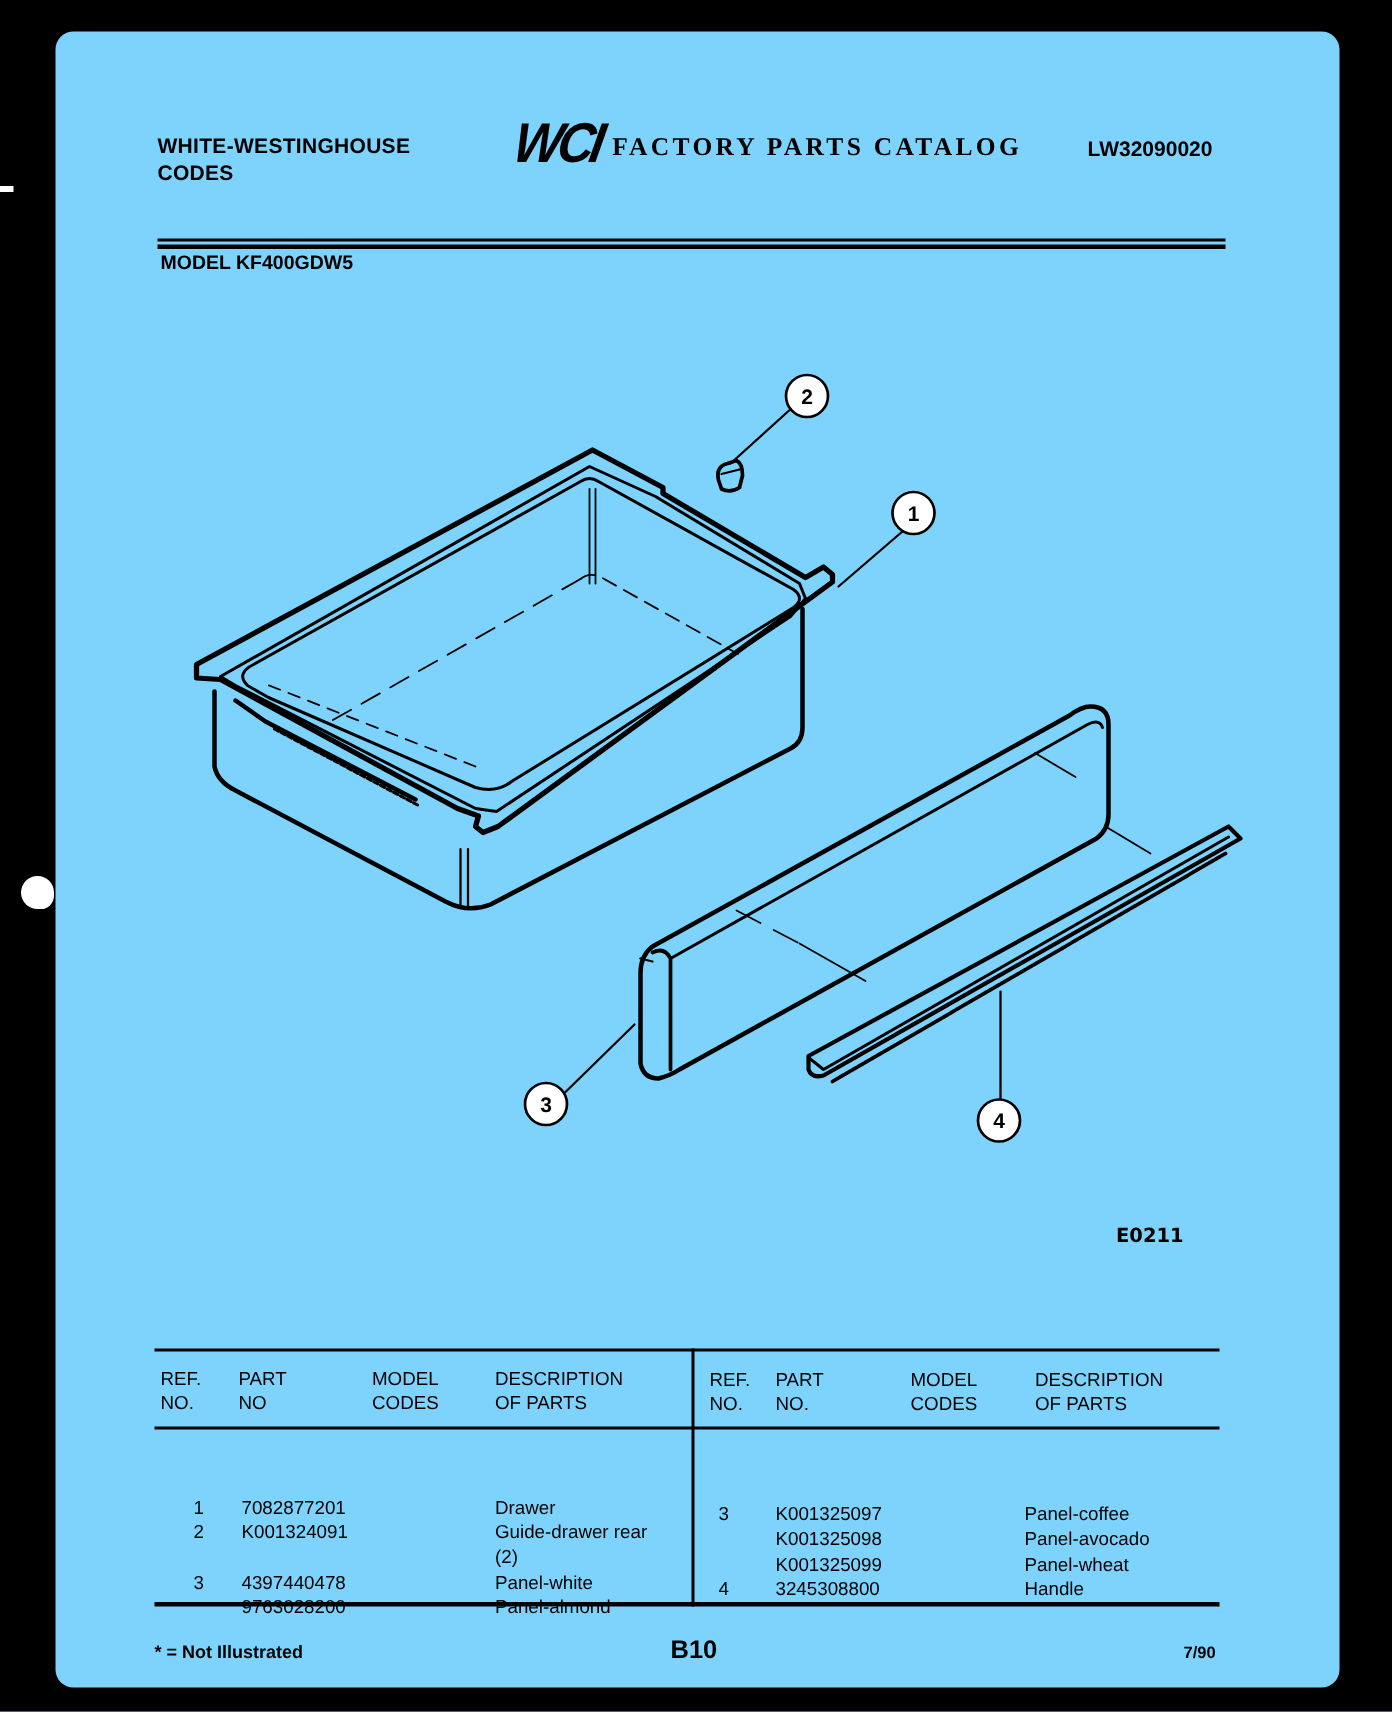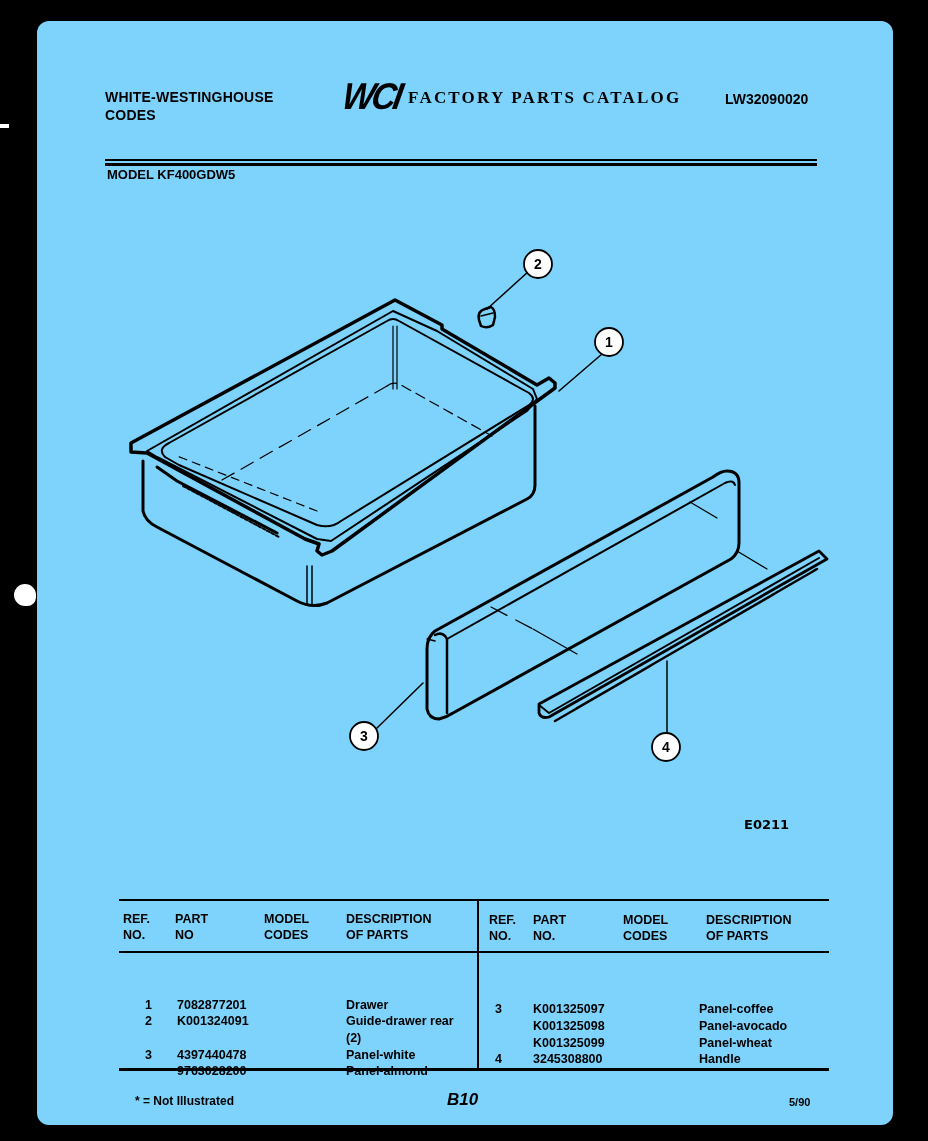--- a/index.html
+++ b/index.html
@@ -24,30 +24,30 @@
   .logo-wci { font-size: 34px; font-weight: bold; font-style: italic; letter-spacing: -3px; transform: skewX(-10deg) scaleY(1.1); line-height: 34px; }
   .logo-title { font-size: 17px; font-weight: bold; letter-spacing: 2.2px; margin-left: 8px; margin-top: 4px; font-family: Liberation Serif, serif; }
   .catalog-no { left: 688px; top: 70px; font-size: 14px; font-weight: bold; }
   .rule1 { left: 68px; top: 138px; width: 712px; height: 2px; background: #000; }
   .rule2 { left: 68px; top: 142px; width: 712px; height: 3px; background: #000; }
   .model { left: 70px; top: 146px; font-size: 13px; font-weight: bold; }
   .diagram { left: 80px; top: 200px; width: 720px; height: 560px; }
   .fig-code { left: 707px; top: 796px; font-size: 13px; font-weight: bold; font-family: "DejaVu Sans", sans-serif; }
 
   
-  .tbl { left: 82px; top: 878px; width: 710px; height: 172px; font-weight: bold; }
+  .tbl { left: 66px; top: 878px; width: 710px; height: 172px; }
   .tbl .topline { position: absolute; left: 0; top: 0; width: 710px; height: 2px; background: #000; }
   .tbl .headline { position: absolute; left: 0; top: 52px; width: 710px; height: 2px; background: #000; }
   .tbl .botline { position: absolute; left: 0; top: 169px; width: 710px; height: 3px; background: #000; }
   .tbl .vdiv { position: absolute; left: 358px; top: 0; width: 2px; height: 172px; background: #000; }
   .th { position: absolute; top: 12px; font-size: 12.5px; line-height: 16px; white-space: pre-line; }
   .td { position: absolute; font-size: 12.5px; line-height: 16.5px; }
 
-  .foot-note { left: 66px; top: 1073px; font-size: 12px; font-weight: bold; margin-left: 32px; }
-  .foot-page { left: 410px; top: 1069px; font-size: 17px; font-weight: bold; font-style: italic; }
+  .foot-note { left: 66px; top: 1073px; font-size: 12px; font-weight: bold; }
+  .foot-page { left: 410px; top: 1069px; font-size: 17px; font-weight: bold; }
   .foot-date { left: 752px; top: 1075px; font-size: 11px; font-weight: bold; }
 
   .blot { position: absolute; background: #fff; }
 </style>
 </head>
 <body>
 
 <div class="page">
 
   <div class="abs hdr-brand">
@@ -193,17 +193,17 @@
     </div>
     <div>
       <div class="td" style="left:376px;top:152px">4</div>
       <div class="td" style="left:414px;top:152px">3245308800</div>
       <div class="td" style="left:580px;top:152px">Handle</div>
     </div>
   </div>
 
   <div class="abs foot-note">* = Not Illustrated</div>
   <div class="abs foot-page">B10</div>
-  <div class="abs foot-date">5/90</div>
+  <div class="abs foot-date">7/90</div>
 </div>
 
 <div class="blot" style="left:0;top:124px;width:9px;height:4px"></div>
 <div class="blot" style="left:14px;top:584px;width:22px;height:22px;border-radius:50% 50% 40% 50%"></div>
 
 </body></html>

